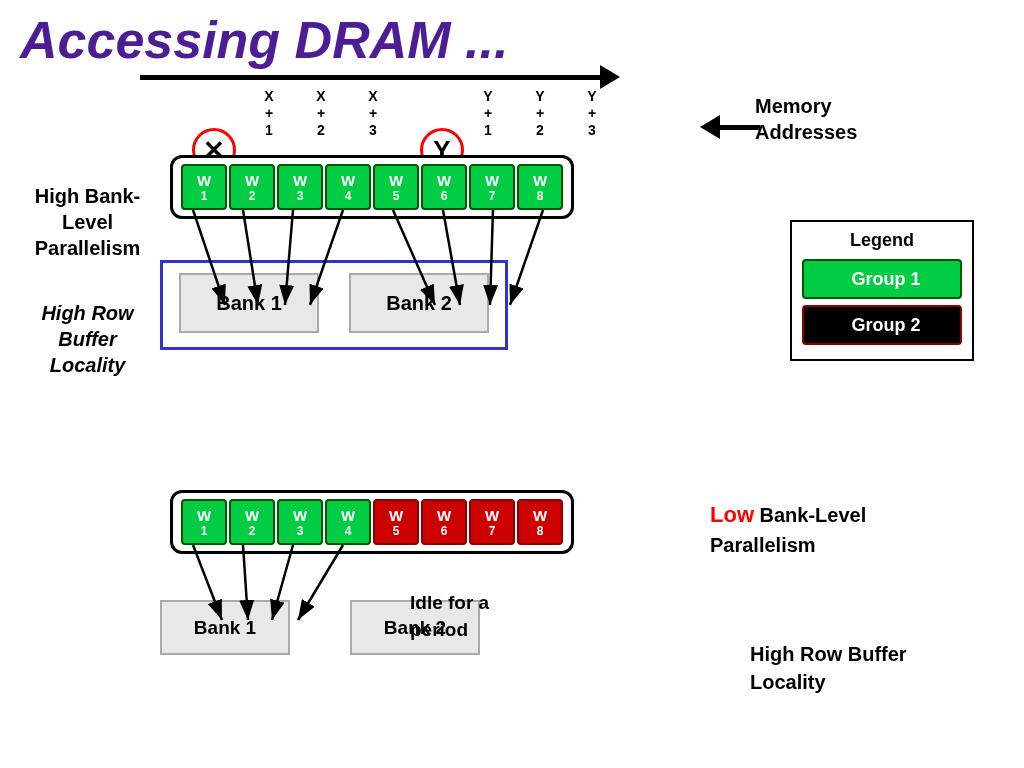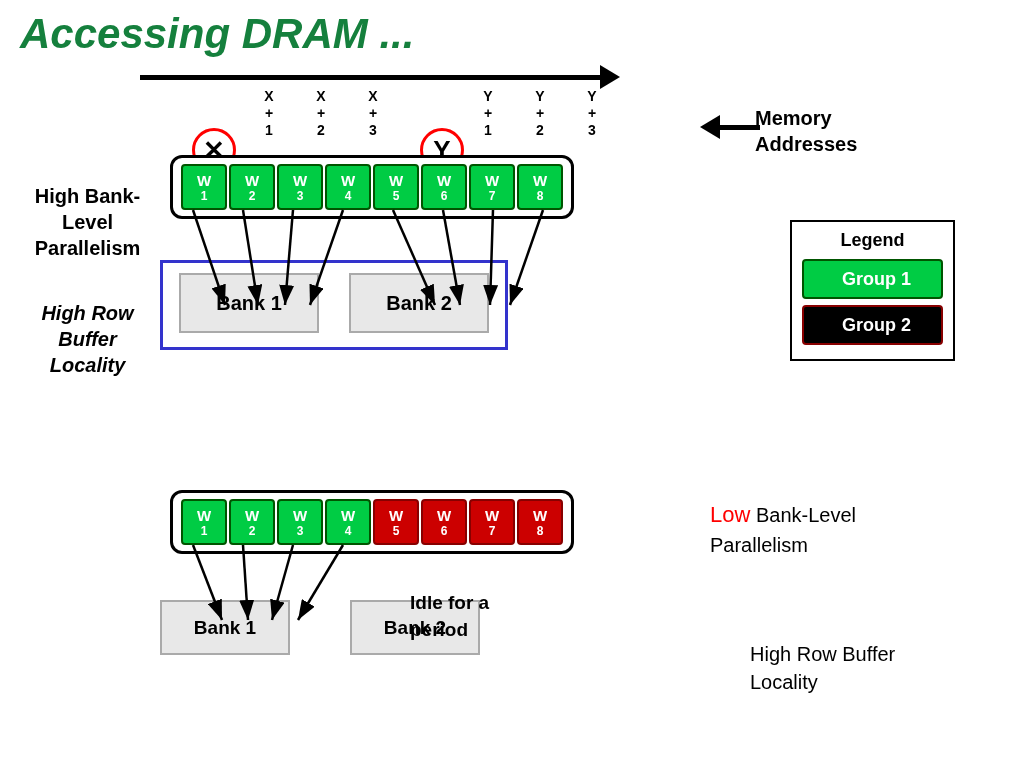--- a/index.html
+++ b/index.html
@@ -10,24 +10,24 @@
       font-family: Arial, sans-serif;
       overflow: hidden;
       position: relative;
     }
 
     
     .title {
       position: absolute;
       top: 10px;
       left: 20px;
-      font-size: 42px;
+      font-size: 52px;
       font-style: italic;
       font-weight: bold;
-      color: #15803d;
+      color: #4c1d95;
     }
 
     
     .top-arrow {
       position: absolute;
       top: 68px;
       left: 140px;
       width: 480px;
       height: 18px;
       display: flex;
@@ -197,21 +197,21 @@
     }
 
     
     .legend-box {
       position: absolute;
       top: 220px;
       left: 790px;
       border: 2px solid black;
       padding: 8px 10px;
       background: white;
-      width: 165px;
+      width: 184px;
     }
     .legend-title {
       text-align: center;
       font-size: 18px;
       font-weight: bold;
       margin-bottom: 8px;
     }
     .legend-item {
       width: 100%;
       height: 40px;
@@ -225,30 +225,30 @@
       margin-bottom: 6px;
       padding-left: 8px;
     }
     .legend-item.green { background: #00cc44; border: 2px solid #005500; }
     .legend-item.red { background: #000000; border: 2px solid #880000; }
 
     
     .right-label {
       position: absolute;
       font-size: 20px;
-      font-weight: normal;
+      font-weight: bold;
       color: black;
       text-align: left;
       line-height: 1.4;
     }
 
     
     .mem-addr-text {
       position: absolute;
-      top: 105px;
+      top: 93px;
       left: 755px;
       font-size: 20px;
       font-weight: bold;
       line-height: 1.3;
     }
 
     
     .idle-text {
       position: absolute;
       top: 590px;

